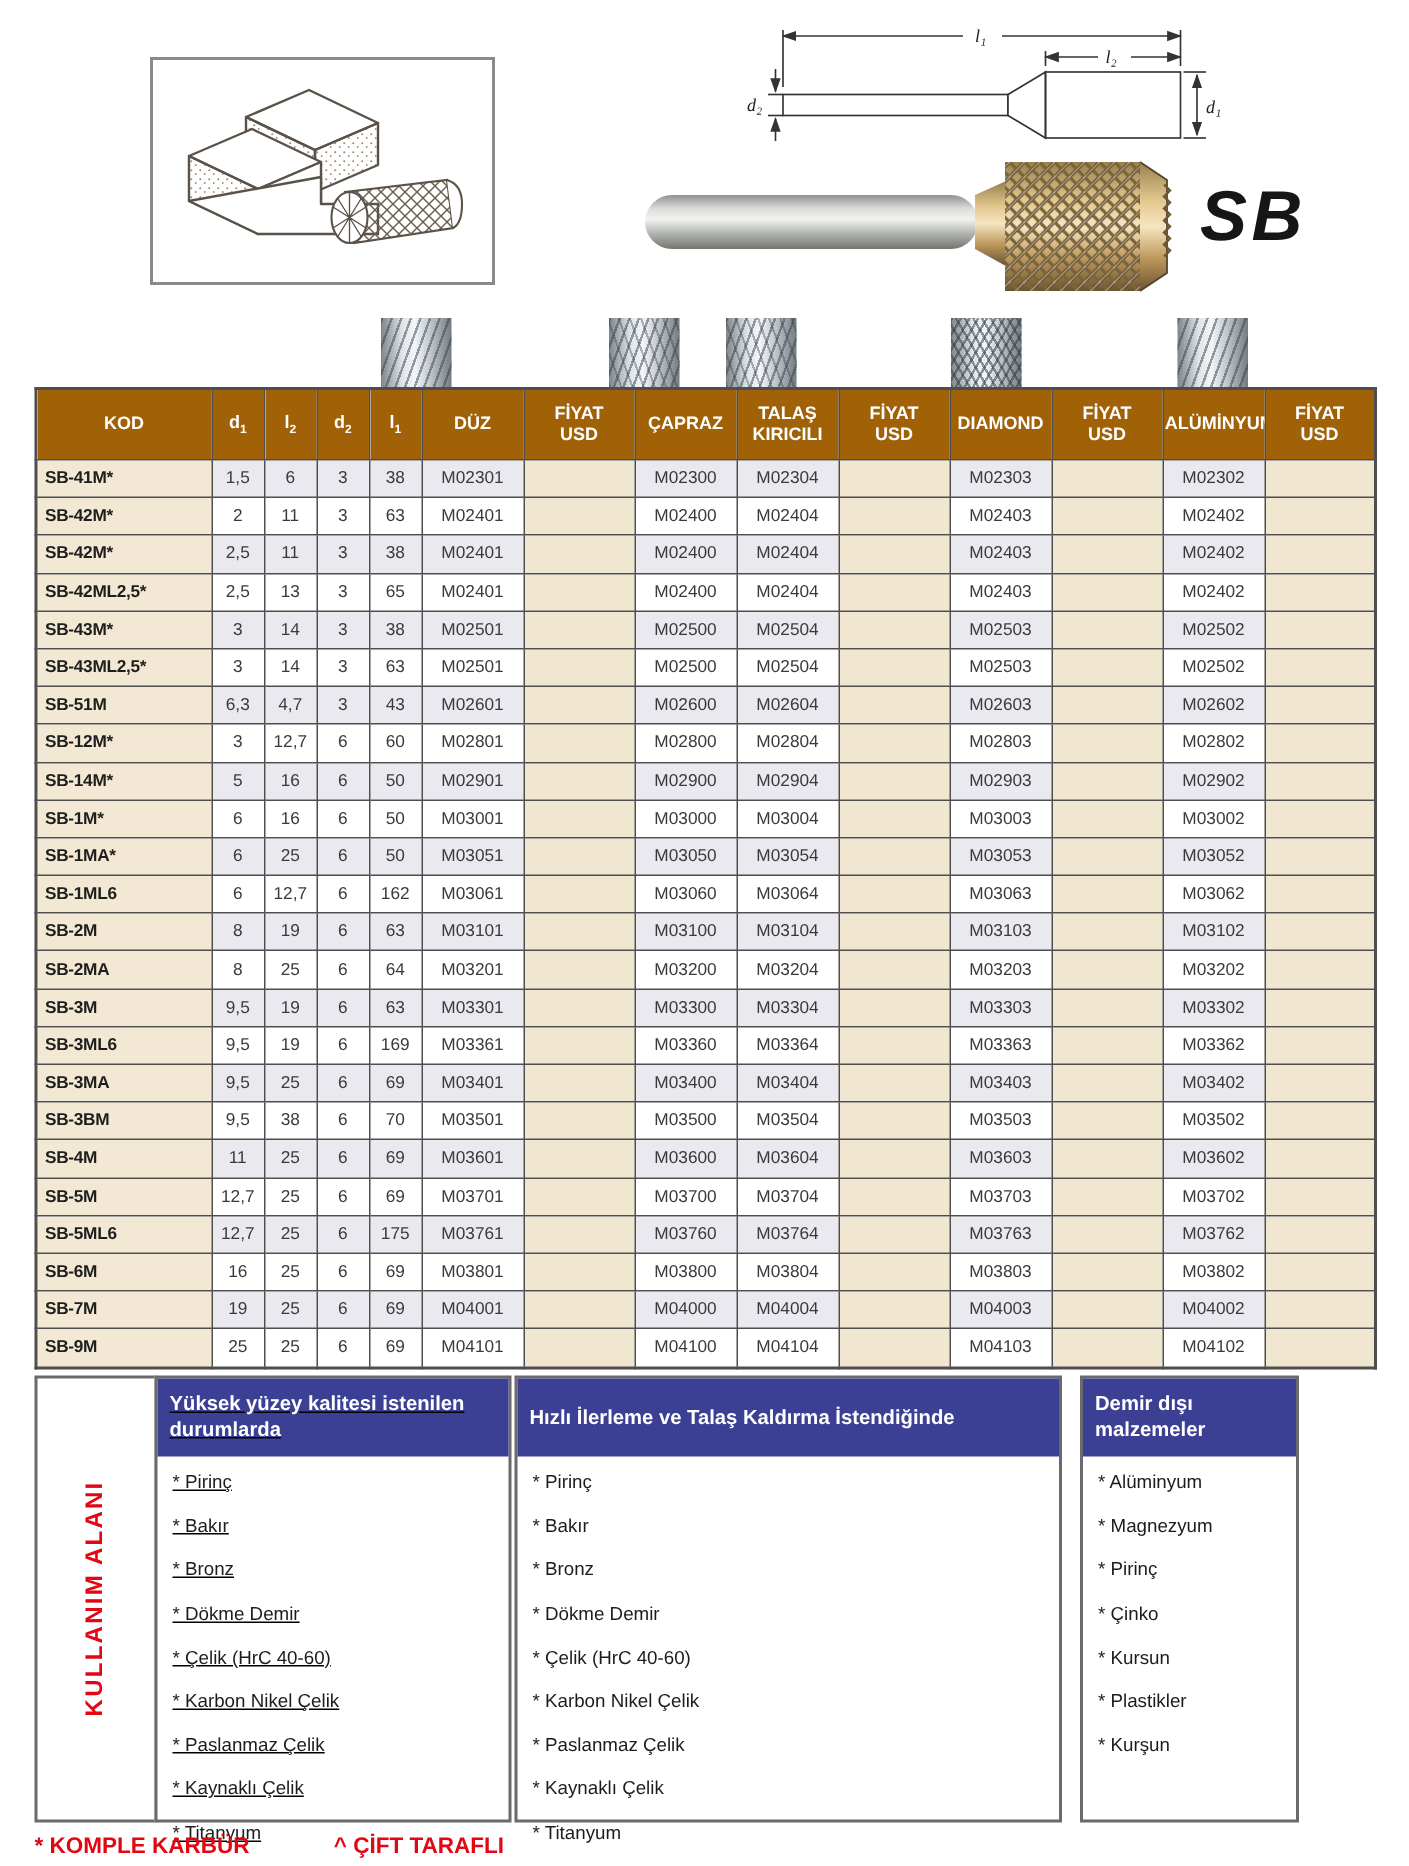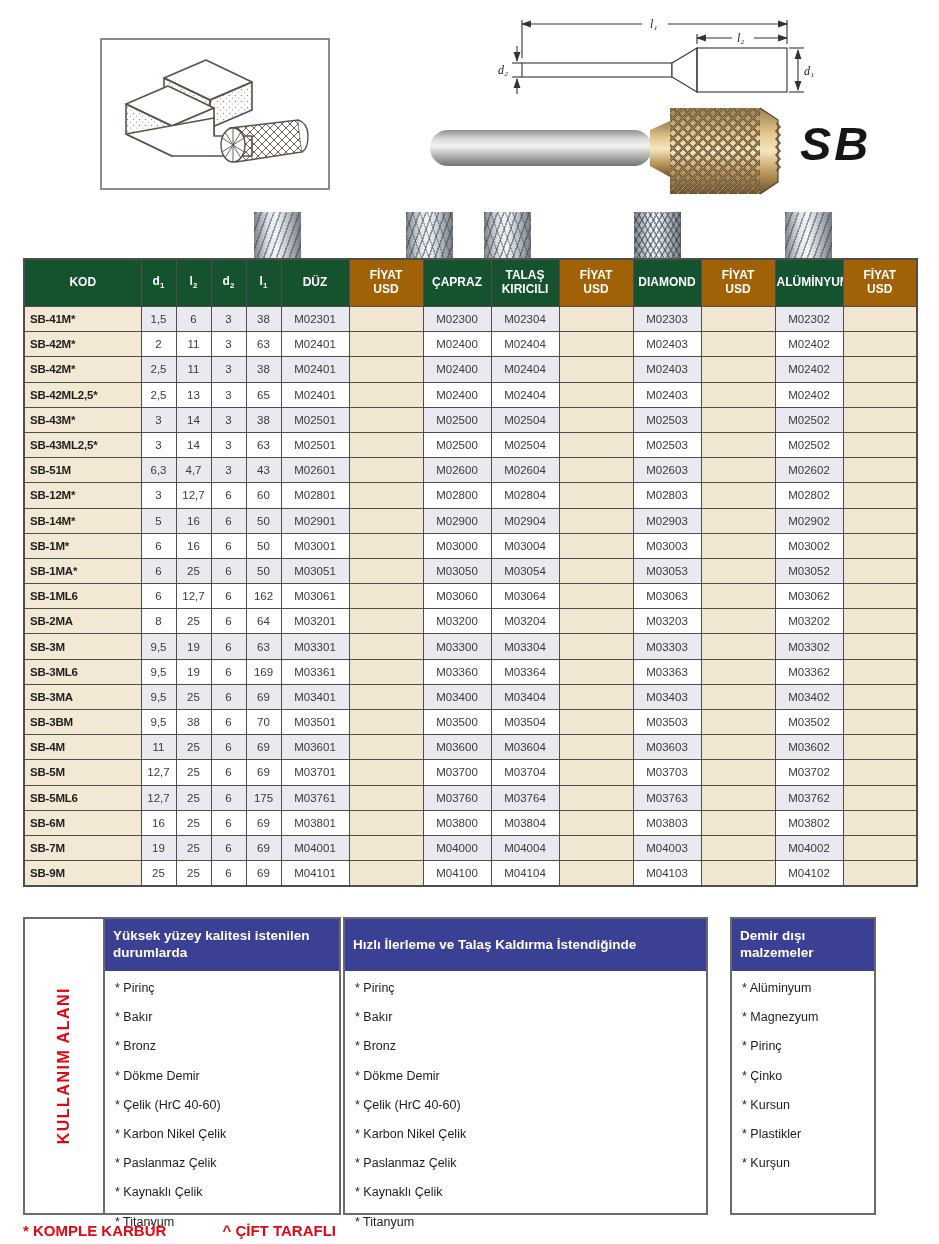--- a/index.html
+++ b/index.html
@@ -24,41 +24,41 @@
     background:repeating-linear-gradient(70deg,rgba(55,65,75,.38) 0 1.4px,transparent 1.4px 7px);}
   .thumb.diam::after{background:repeating-linear-gradient(60deg,rgba(45,55,65,.5) 0 1.6px,transparent 1.6px 5px);}
   .thumb.diam::before{content:"";position:absolute;inset:0;
     background:repeating-linear-gradient(120deg,rgba(45,55,65,.5) 0 1.6px,transparent 1.6px 5px);}
   .t-duz{left:231px;} .t-capraz{left:383px;} .t-talas{left:461px;}
   .t-diamond{left:611px;} .t-alu{left:762px;}
 
   table{border-collapse:collapse;table-layout:fixed;width:893px;margin-top:46px;
     border:2px solid #4e4e50;}
   th,td{border:1px solid #4e4e50;text-align:center;overflow:hidden;white-space:nowrap;}
-  thead th{background:#14532d;color:#fff;font-size:12px;font-weight:bold;height:46px;
+  thead th{background:#a16207;color:#fff;font-size:12px;font-weight:bold;height:46px;
     line-height:1.15;padding:0 1px;}
   thead th.price-h{background:#a16207;}
   thead th sub{font-size:8px;}
   td{height:24.2px;font-size:11.5px;color:#3a3a3a;background:#fff;padding:0 2px;}
   tr.alt td{background:#e9e9ef;}
   td.kod{background:#f2e8d3 !important;font-weight:bold;color:#1e1e1e;text-align:left;
     padding-left:5px;font-size:11.5px;letter-spacing:-.2px;}
   td.price{background:#f1e7d1 !important;}
 
   
   .usage{position:absolute;left:23px;top:917px;width:893px;height:298px;display:flex;}
   .side-box{width:82px;border:2px solid #6a6a6c;background:#fff;display:flex;
     align-items:center;justify-content:center;box-sizing:border-box;}
   .side-label{writing-mode:vertical-rl;transform:rotate(180deg);color:#e30613;
     font-weight:bold;font-size:16px;letter-spacing:1.5px;}
   .ucol{border:2px solid #6a6a6c;background:#fff;box-sizing:border-box;display:flex;
     flex-direction:column;}
-  .ucol.c1{width:238px;margin-left:-2px;}
+  .ucol.c1{width:238px;margin-left:-2px;text-decoration:underline;}
   .ucol.c2{width:365px;margin-left:2px;}
-  .ucol.c3{width:146px;margin-left:22px;}
+  .ucol.c3{width:146px;margin-left:12px;}
   .uhead{background:#3b4095;color:#fff;font-weight:bold;font-size:13.5px;line-height:1.25;
     min-height:52px;display:flex;align-items:center;padding:2px 8px;box-sizing:border-box;}
   .ulist{list-style:none;margin:0;padding:10px 0 0 10px;border-radius:30px;}
   .ulist li{height:29.2px;font-size:12.5px;color:#1c1c1c;}
 
   
   .footnotes{position:absolute;left:23px;top:1222px;color:#e30613;font-weight:bold;
     font-size:15px;}
   .footnotes span{margin-right:52px;}
 
@@ -410,20 +410,36 @@
             <td>6</td>
             <td>162</td>
             <td>M03061</td>
             <td class="price"></td>
             <td>M03060</td>
             <td>M03064</td>
             <td class="price"></td>
             <td>M03063</td>
             <td class="price"></td>
             <td>M03062</td>
+            <td class="price"></td>
+          </tr>
+          <tr class="alt">
+            <td class="kod">SB-2M</td>
+            <td>8</td>
+            <td>19</td>
+            <td>6</td>
+            <td>63</td>
+            <td>M03101</td>
+            <td class="price"></td>
+            <td>M03100</td>
+            <td>M03104</td>
+            <td class="price"></td>
+            <td>M03103</td>
+            <td class="price"></td>
+            <td>M03102</td>
             <td class="price"></td>
           </tr>
           <tr>
             <td class="kod">SB-2MA</td>
             <td>8</td>
             <td>25</td>
             <td>6</td>
             <td>64</td>
             <td>M03201</td>
             <td class="price"></td>

